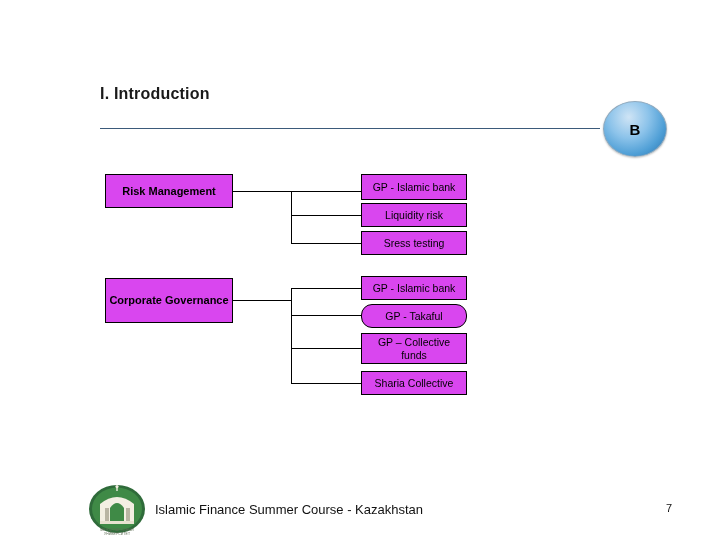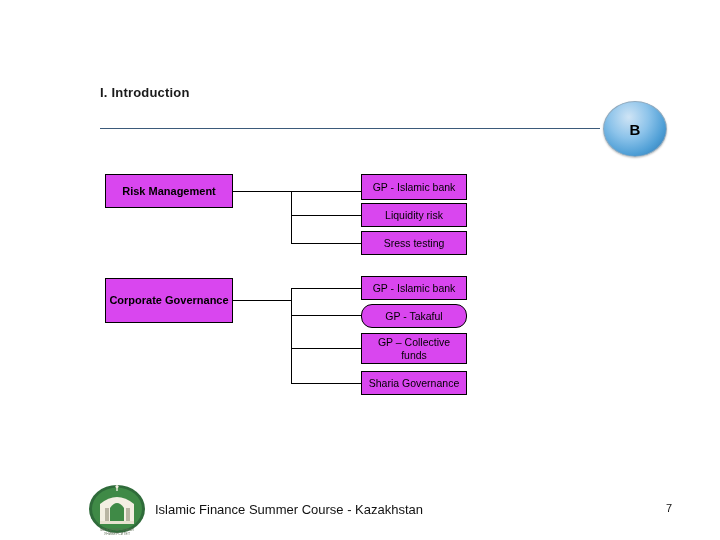--- a/index.html
+++ b/index.html
@@ -22,21 +22,21 @@
     width: 720px;
     height: 540px;
     background: #ffffff;
   }
 
   
   .title {
     position: absolute;
     left: 100px;
     top: 85px;
-    font-size: 13px;
+    font-size: 16px;
     font-weight: bold;
     color: #1a1a1a;
     letter-spacing: 0.2px;
   }
   .title-rule {
     position: absolute;
     left: 100px;
     top: 128px;
     width: 500px;
     height: 0;
@@ -167,21 +167,21 @@
     <div class="connector" style="left:233px; top:300px; width:58px; height:1px;"></div>
     <div class="connector" style="left:291px; top:288px; width:1px; height:96px;"></div>
     <div class="connector" style="left:291px; top:288px; width:70px; height:1px;"></div>
     <div class="connector" style="left:291px; top:315px; width:70px; height:1px;"></div>
     <div class="connector" style="left:291px; top:348px; width:70px; height:1px;"></div>
     <div class="connector" style="left:291px; top:383px; width:70px; height:1px;"></div>
 
     <div class="node" style="left:361px; top:276px; width:106px; height:24px;">GP - Islamic bank</div>
     <div class="node" style="left:361px; top:304px; width:106px; height:24px;border-radius:11px;">GP - Takaful</div>
     <div class="node" style="left:361px; top:333px; width:106px; height:31px;">GP – Collective funds</div>
-    <div class="node" style="left:361px; top:371px; width:106px; height:24px;">Sharia Governance</div>
+    <div class="node" style="left:361px; top:371px; width:106px; height:24px;">Sharia Collective</div>
 
   </div>
 
   <div class="logo">
     <svg width="58" height="50" viewBox="0 0 58 50" xmlns="http://www.w3.org/2000/svg">
       <ellipse cx="29" cy="25" rx="28" ry="24" fill="#2f6b3a"></ellipse>
       <ellipse cx="29" cy="25" rx="25" ry="21.5" fill="#3f8a46"></ellipse>
       <path d="M12 38 L12 20 Q29 6 46 20 L46 38 Z" fill="#f3efe2"></path>
       <rect x="12" y="37" width="34" height="3" fill="#e8e2d0"></rect>
       <rect x="17" y="24" width="4" height="13" fill="#b9b5a3"></rect>

